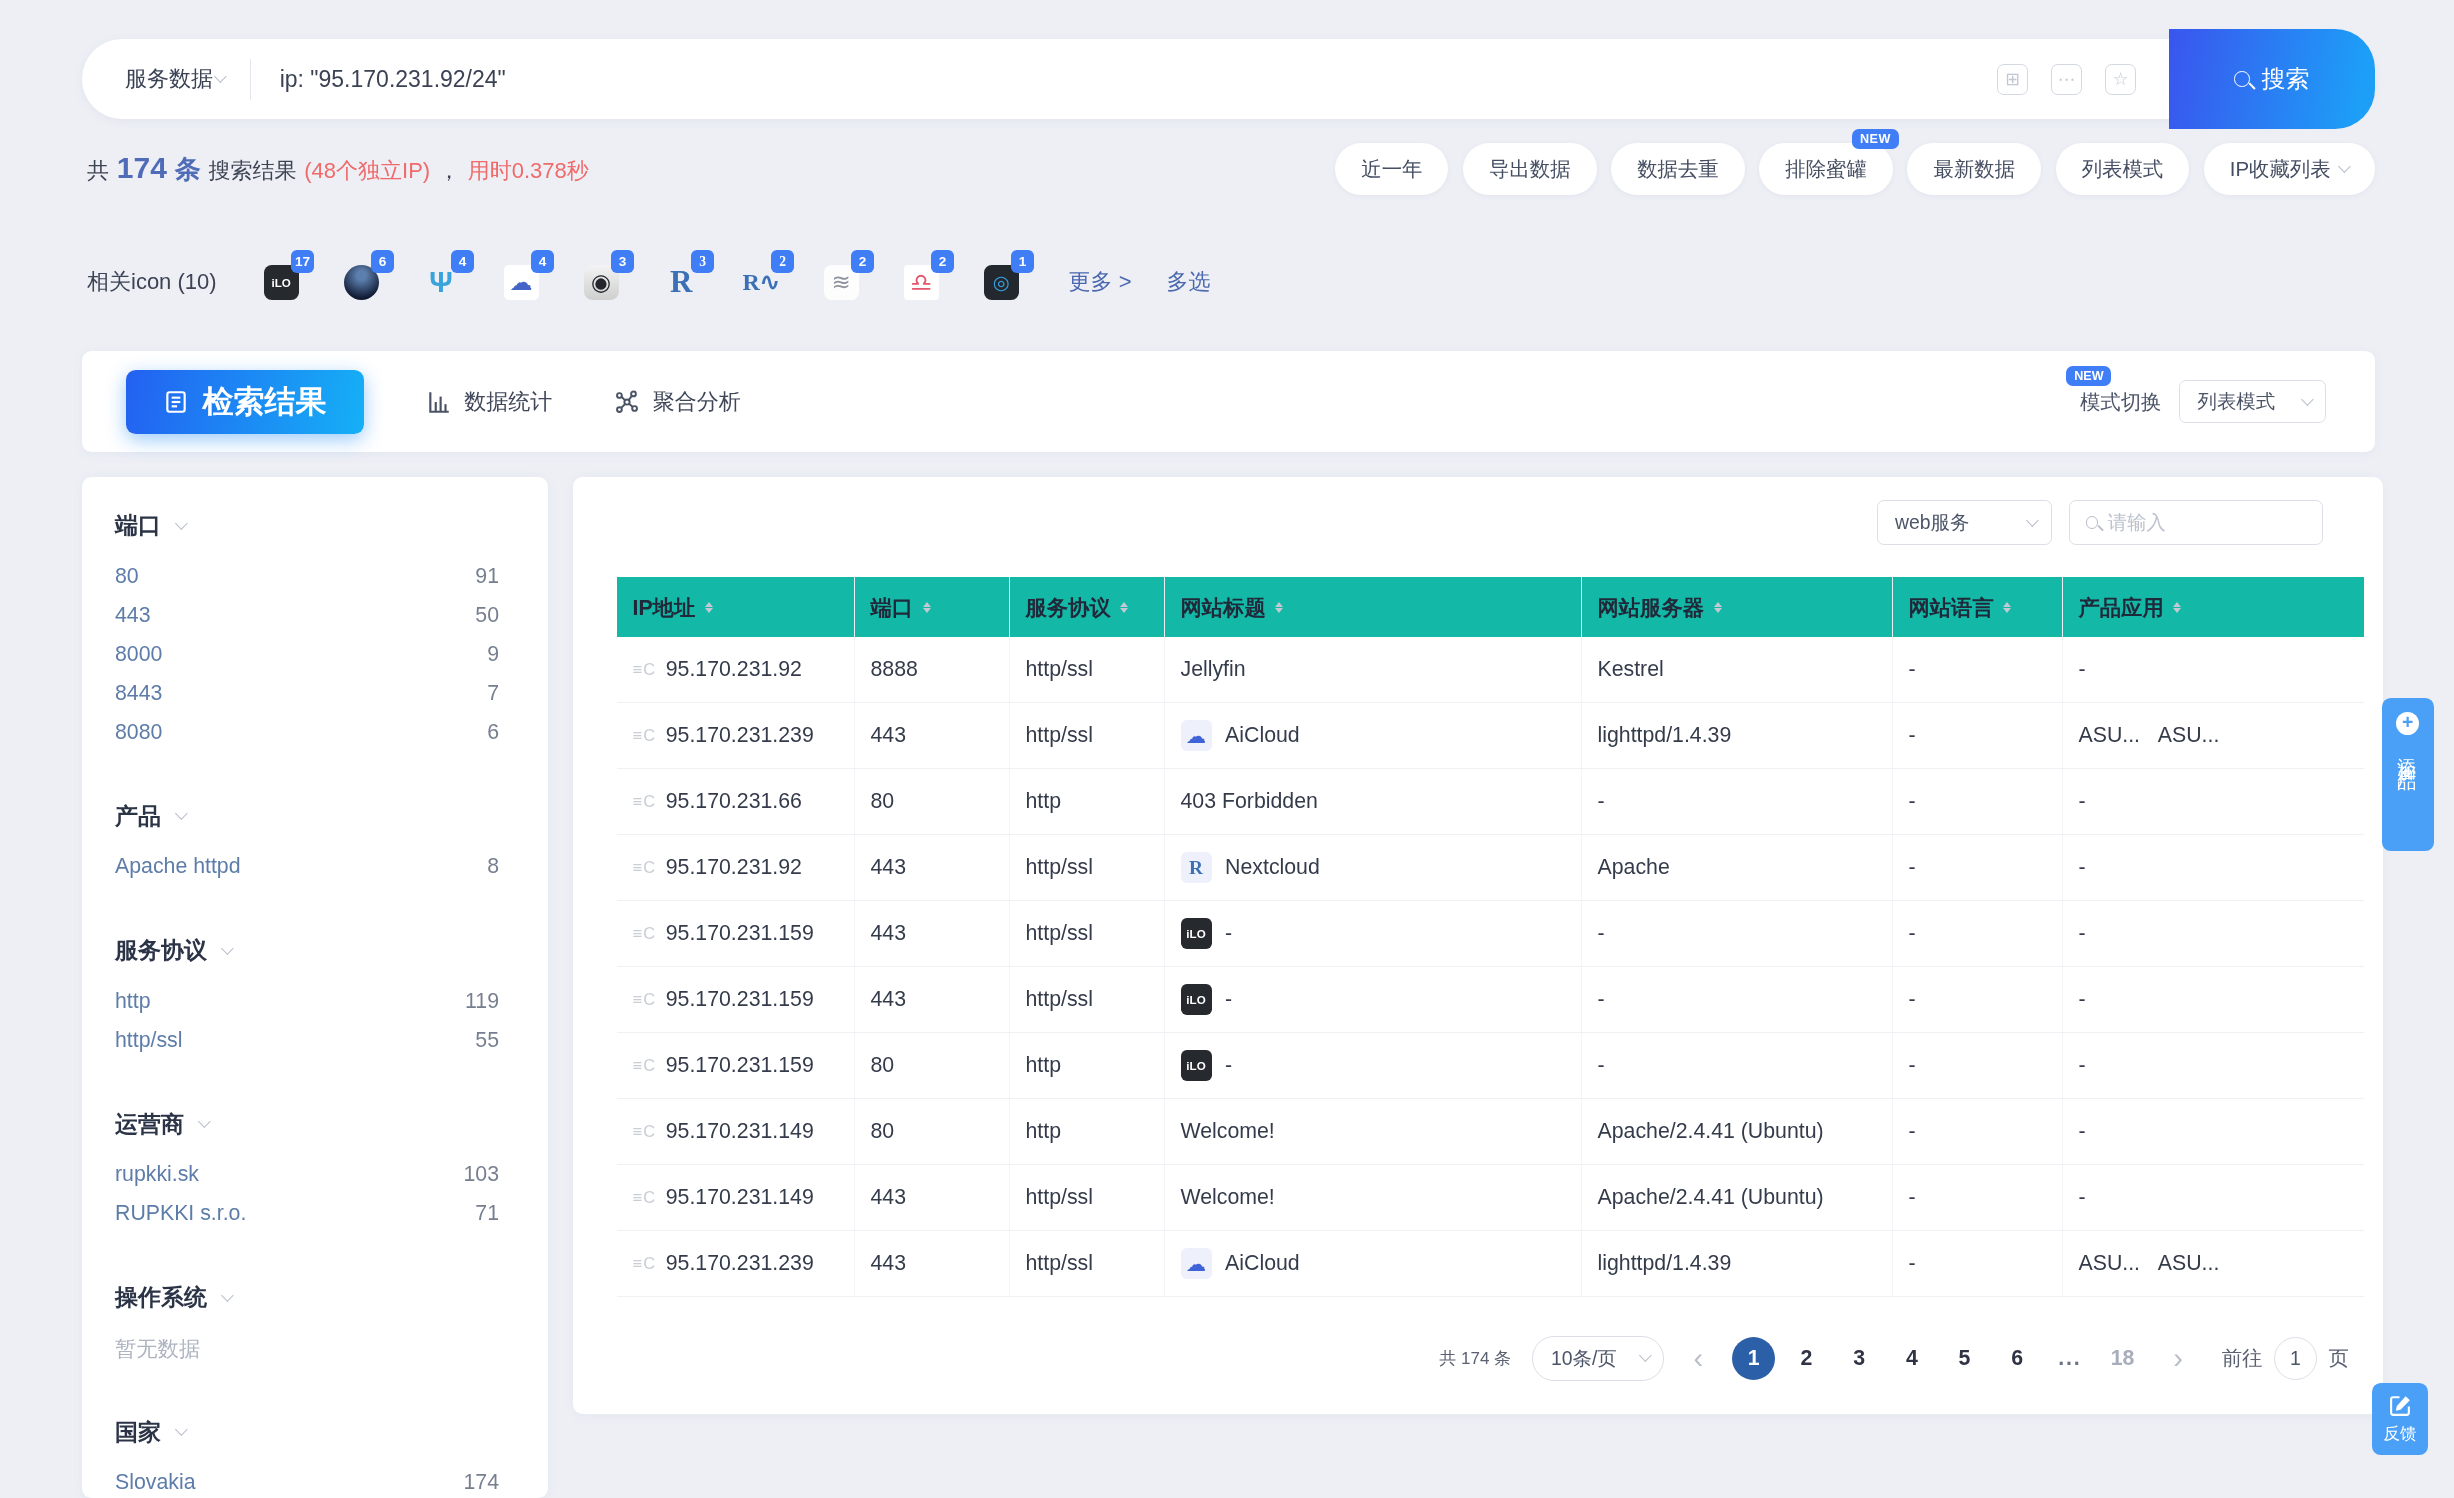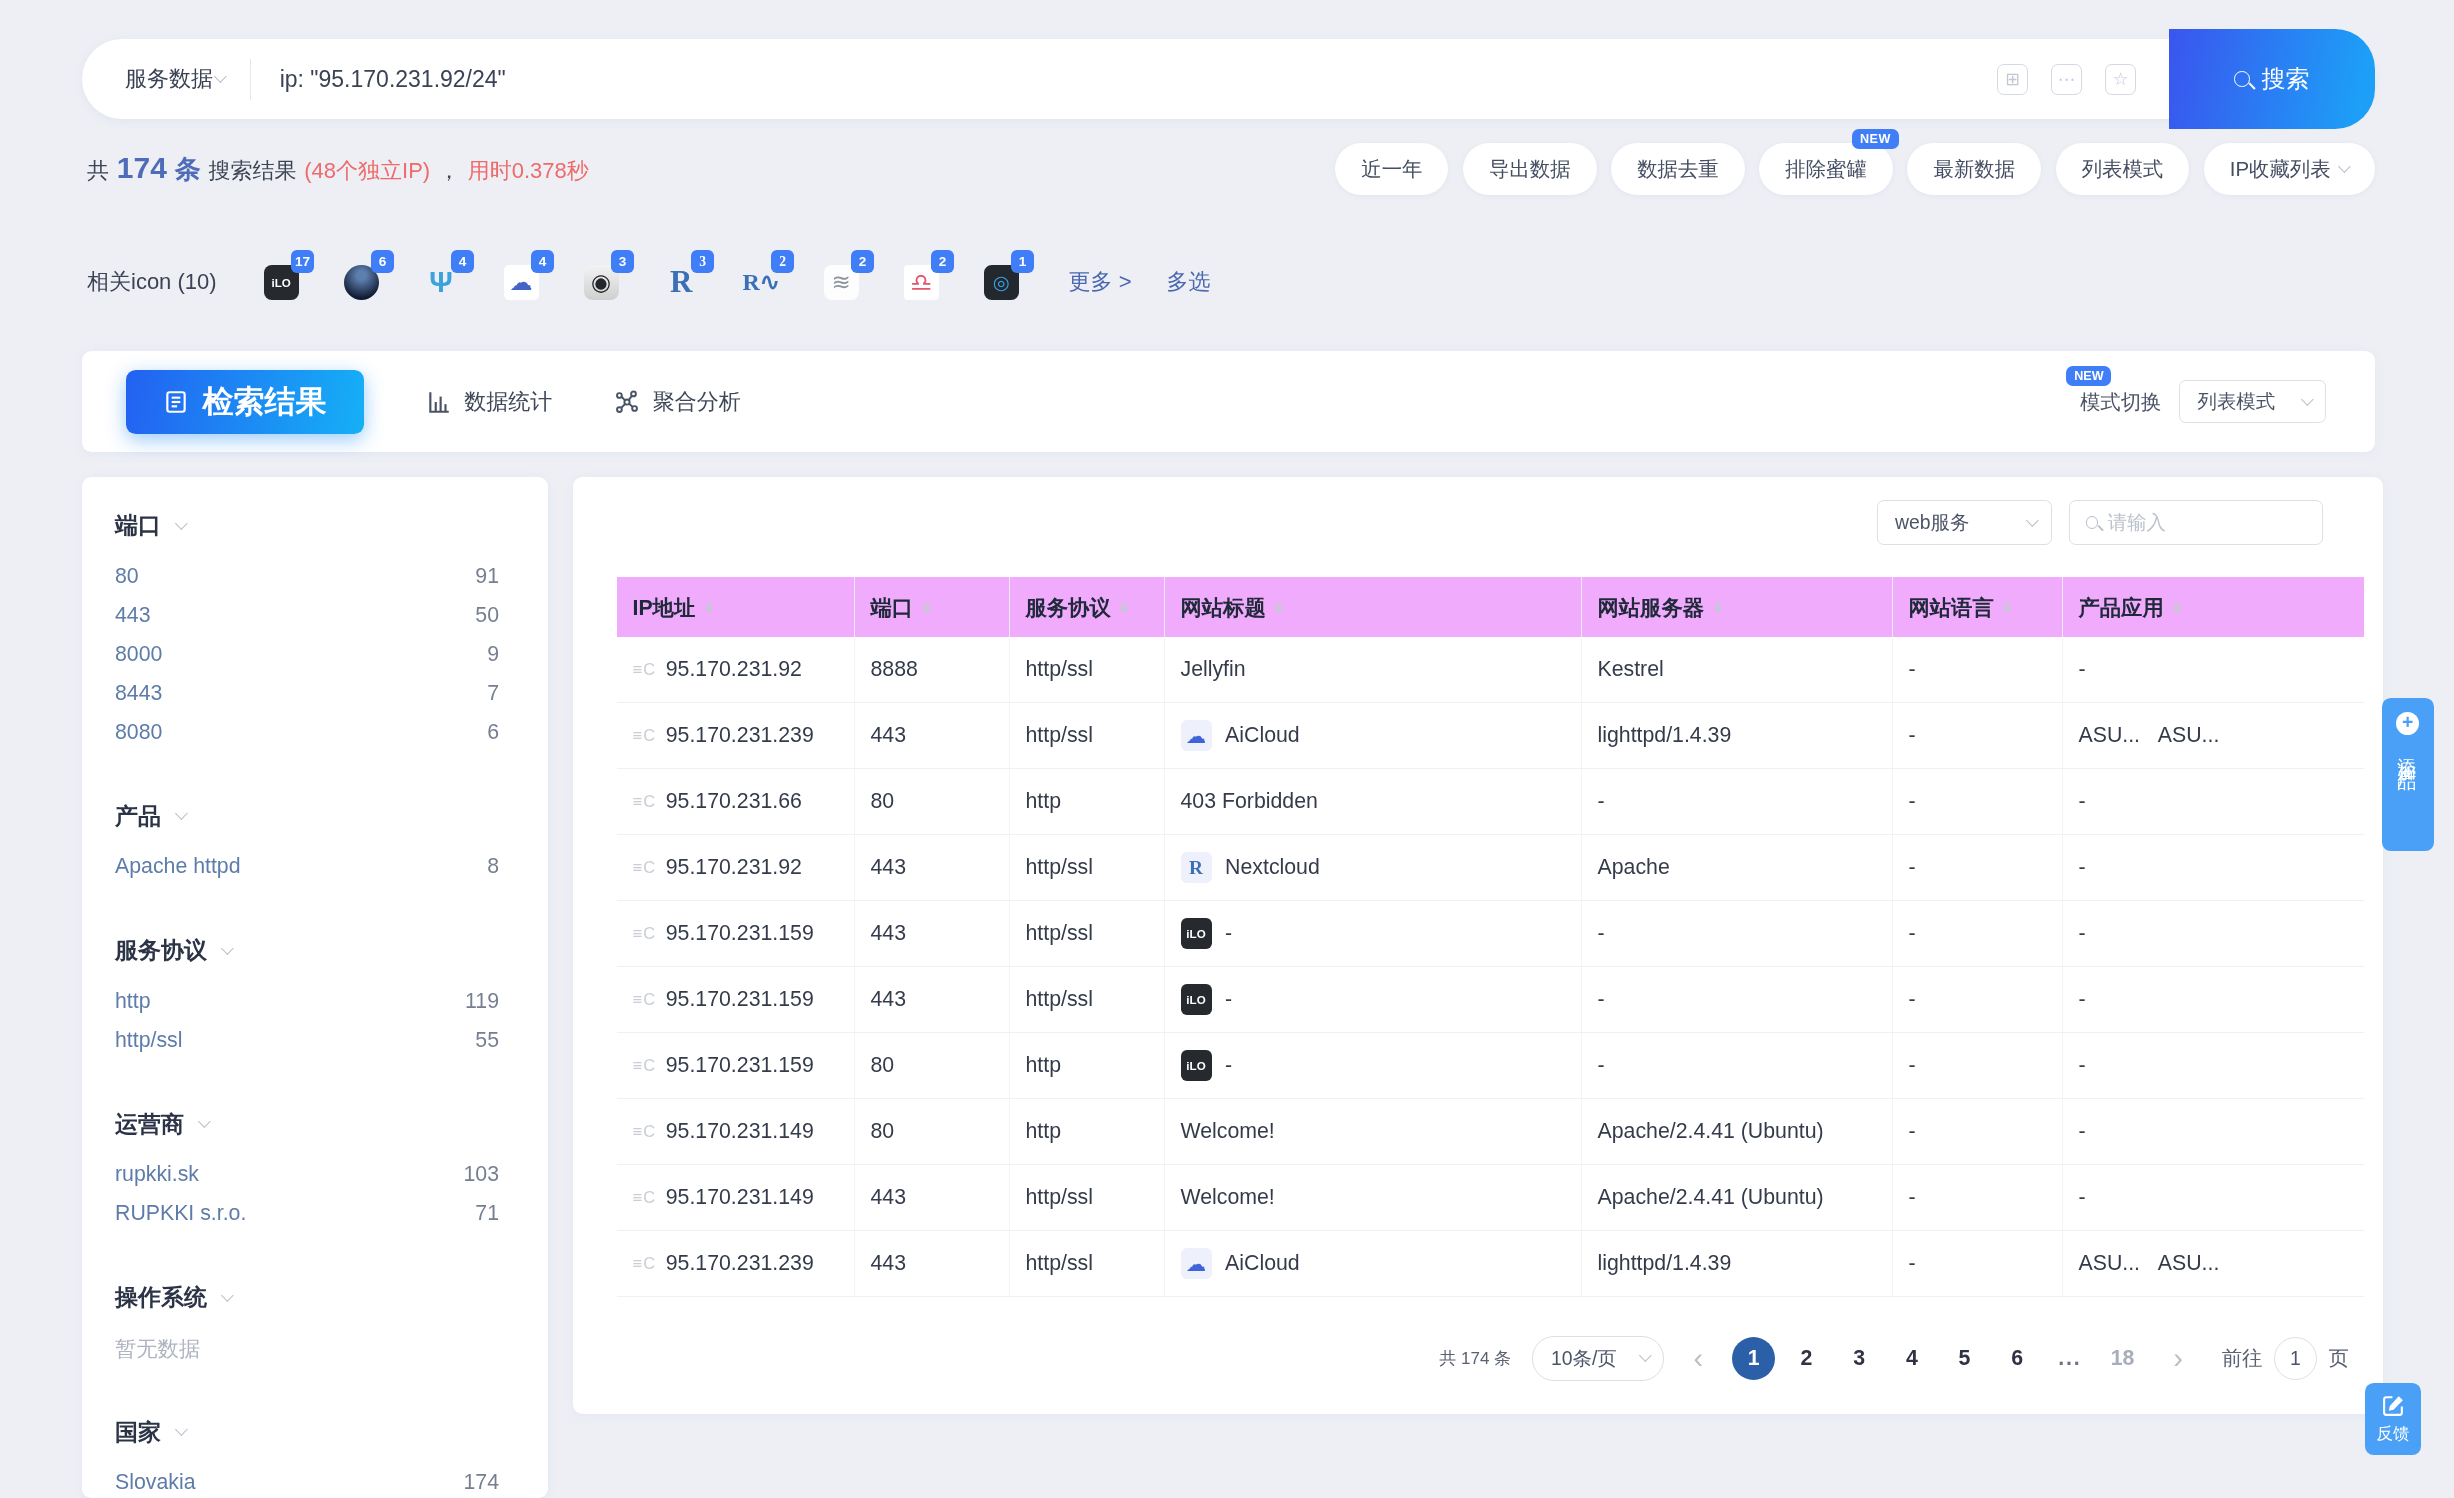--- a/index.html
+++ b/index.html
@@ -98,21 +98,21 @@
     border-radius:9.7px; box-shadow:0 1.9px 9.7px rgba(140,150,180,.08); }
   .filter-row { position:absolute; top:23px; right:60px; display:flex; gap:17.5px; align-items:center;}
   .f-select { width:175px; height:45px; }
   .f-input { display:flex; align-items:center; gap:9.7px; width:254px; height:45px;
     border:1px solid #dcdfe6; border-radius:6.8px; padding:0 15.5px; background:#fff;}
   .f-input input { border:none; outline:none; font-size:19.4px; color:#4c5568; width:100%;
     font-family:inherit; background:transparent;}
   .f-input input::placeholder { color:#bcc2cd; }
   .tbl { position:absolute; left:44px; top:100px; width:1747px; }
   .thead, .trow { display:grid; grid-template-columns:238px 155px 155px 417px 311px 170px 1fr; }
-  .thead { background:#f0abfc; height:60px; }
+  .thead { background:#14b8a6; height:60px; }
   .th { display:flex; align-items:center; gap:9.7px; padding-left:15.5px; font-size:21.3px; font-weight:bold;
     color:#20293a; border-right:1px solid #ebedf2; cursor:pointer; }
   .th:last-child { border-right:none; }
   .sort { display:inline-flex; flex-direction:column; gap:2.9px; }
   .sort::before { content:""; border:4.9px solid transparent; border-bottom:5.8px solid #c3c8d2; margin-bottom:-1.9px;}
   .sort::after { content:""; border:4.9px solid transparent; border-top:5.8px solid #c3c8d2; }
   .trow { height:66px; border-bottom:1px solid #f0f1f5; }
   .td { display:flex; align-items:center; padding-left:15.5px; font-size:21.3px; color:#343b4a;
     border-right:1px solid #f3f4f8; overflow:hidden; white-space:nowrap; }
   .td:last-child { border-right:none; }
@@ -140,21 +140,21 @@
   .goto { display:flex; align-items:center; gap:11.6px; font-size:20.4px; color:#5a6170; margin-left:9.7px;}
   .goto-box { width:43px; height:43px; border:1px solid #dcdfe6; border-radius:50%; display:flex;
     align-items:center; justify-content:center; font-size:19.4px; color:#4c5568; }
   
   .float-add { position:absolute; right:20.4px; top:698px; width:52px; height:153px; background:#49a0f6;
     border-radius:8.7px; display:flex; flex-direction:column; align-items:center; padding-top:13.6px; gap:7.8px;
     cursor:pointer; border:none;}
   .plus-circle { width:23px; height:23px; border-radius:50%; background:#fff; color:#49a0f6;
     font-size:19.4px; font-weight:bold; display:flex; align-items:center; justify-content:center; line-height:1;}
   .v-text { writing-mode:vertical-rl; text-orientation:upright; color:#fff; font-size:19.4px; letter-spacing:4.9px; }
-  .float-fb { position:absolute; right:33px; top:1383px; width:56px; height:72px; background:#49a0f6;
+  .float-fb { position:absolute; right:26px; top:1383px; width:56px; height:72px; background:#49a0f6;
     border-radius:8.7px; display:flex; flex-direction:column; align-items:center; justify-content:center; gap:5.8px;
     cursor:pointer; border:none; color:#fff; font-size:16.5px; font-family:inherit;}
 </style>
 </head>
 <body>
 
 <div class="search-bar">
   <div class="cat-select">
     <span>服务数据</span>
     <span class="cdown"></span>

